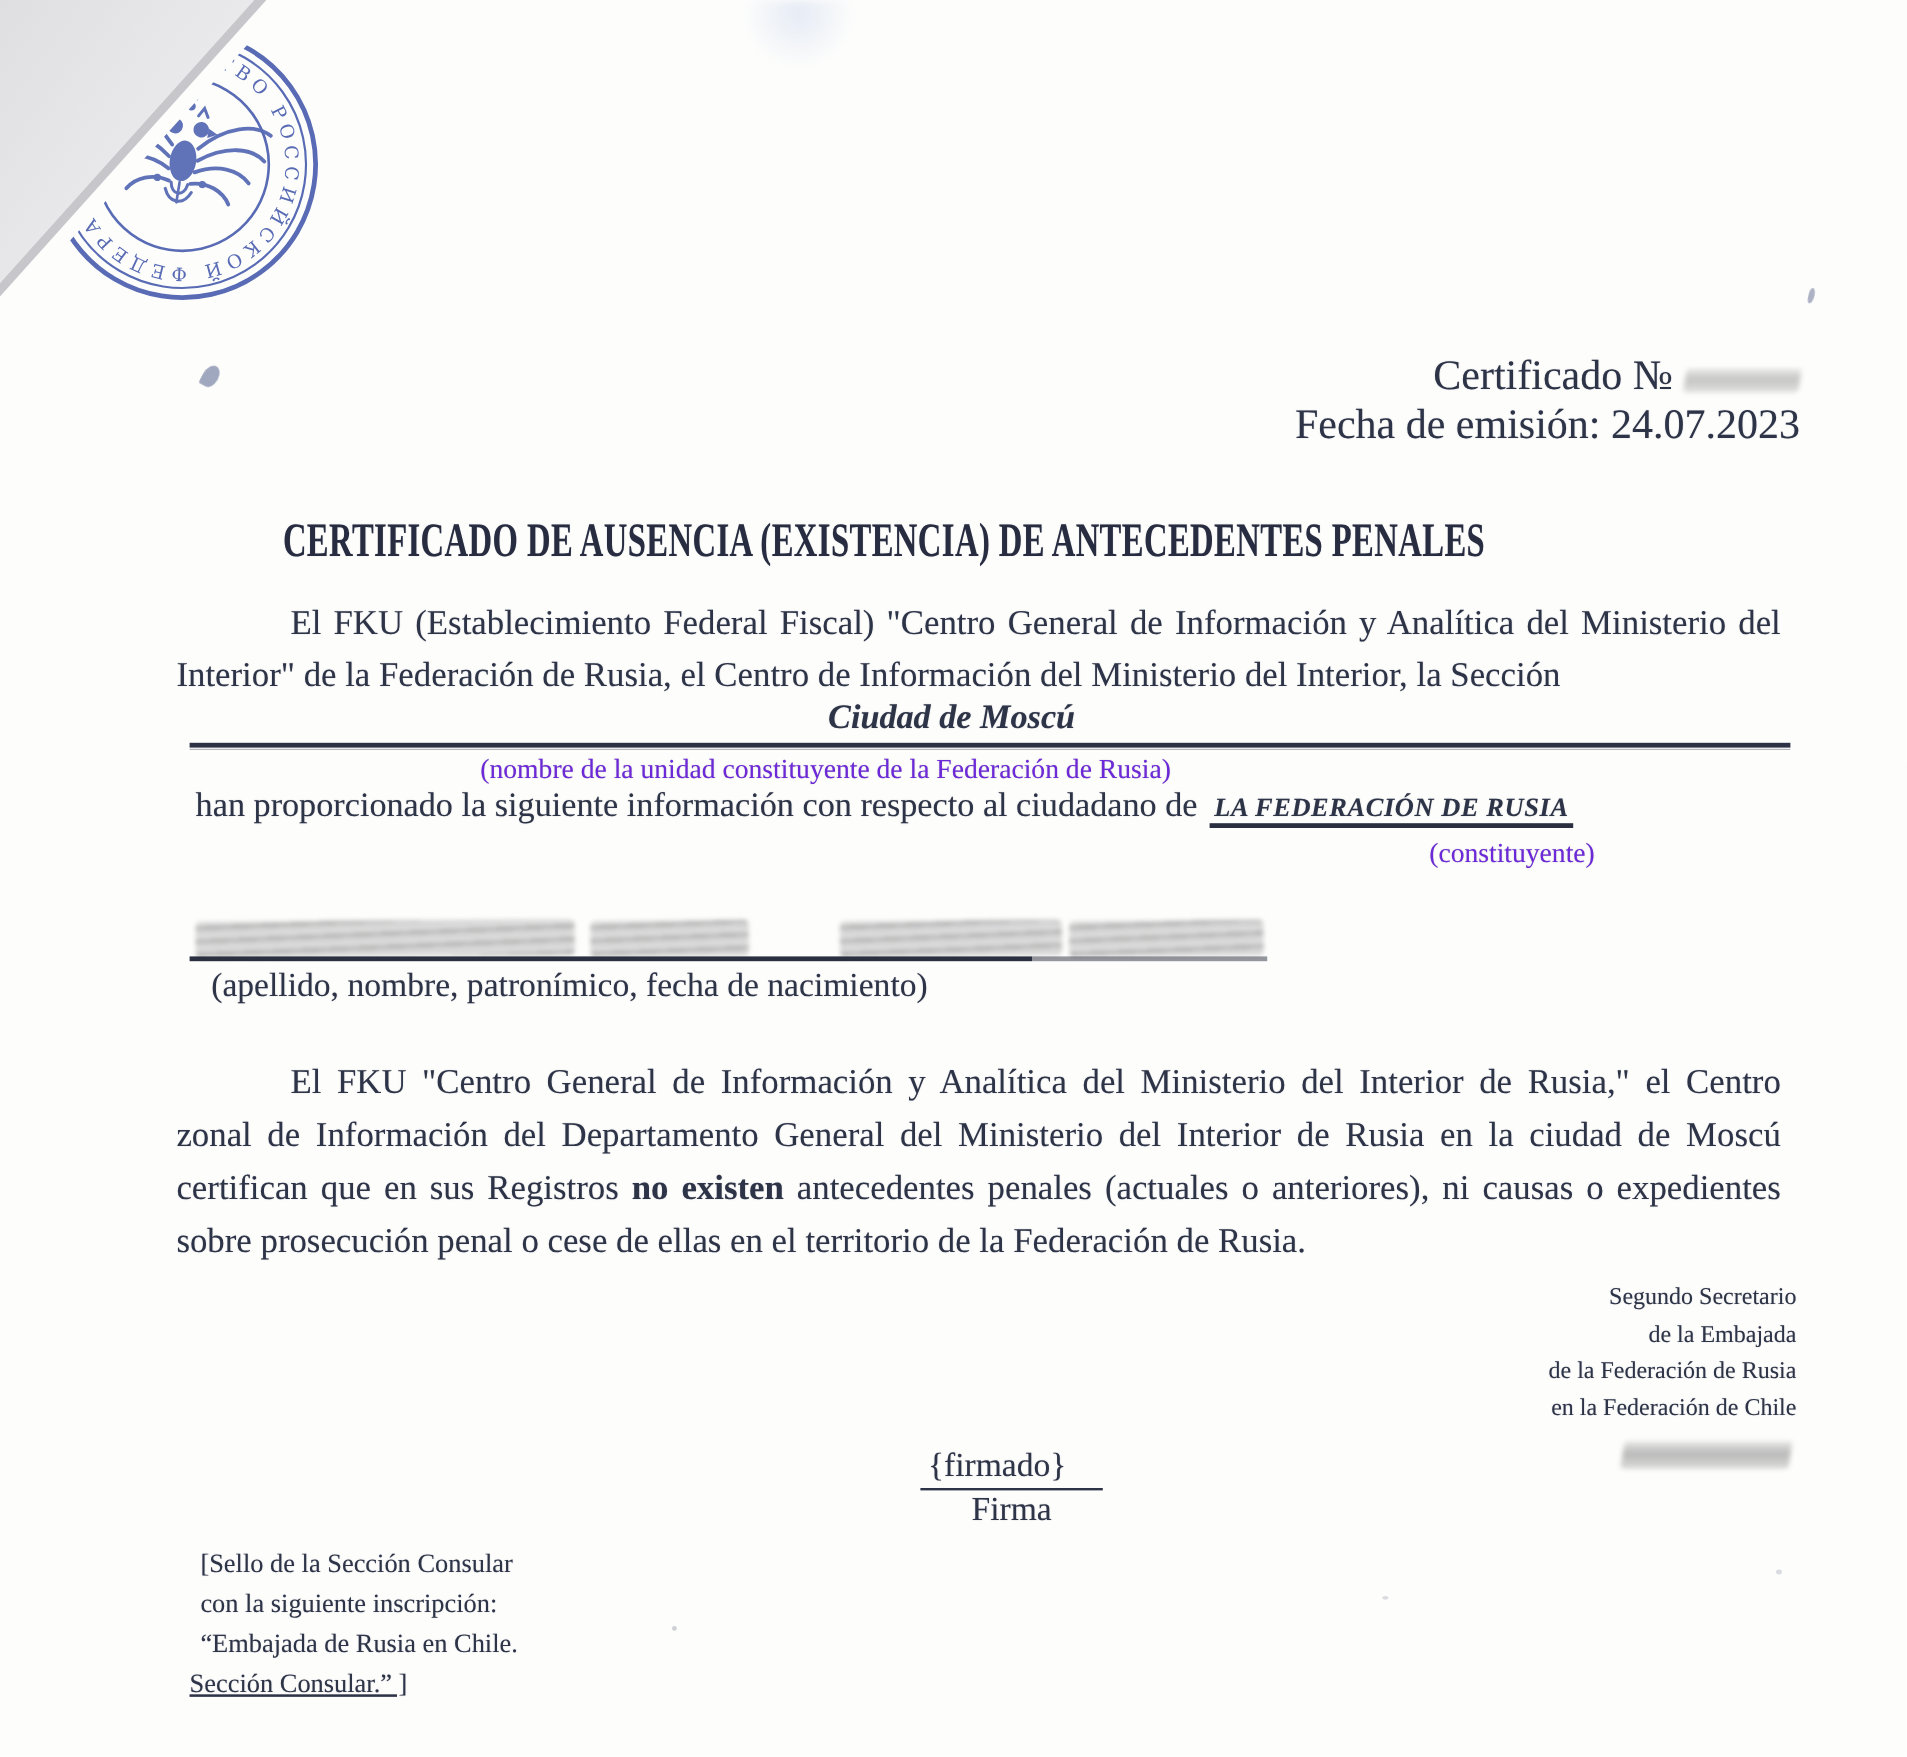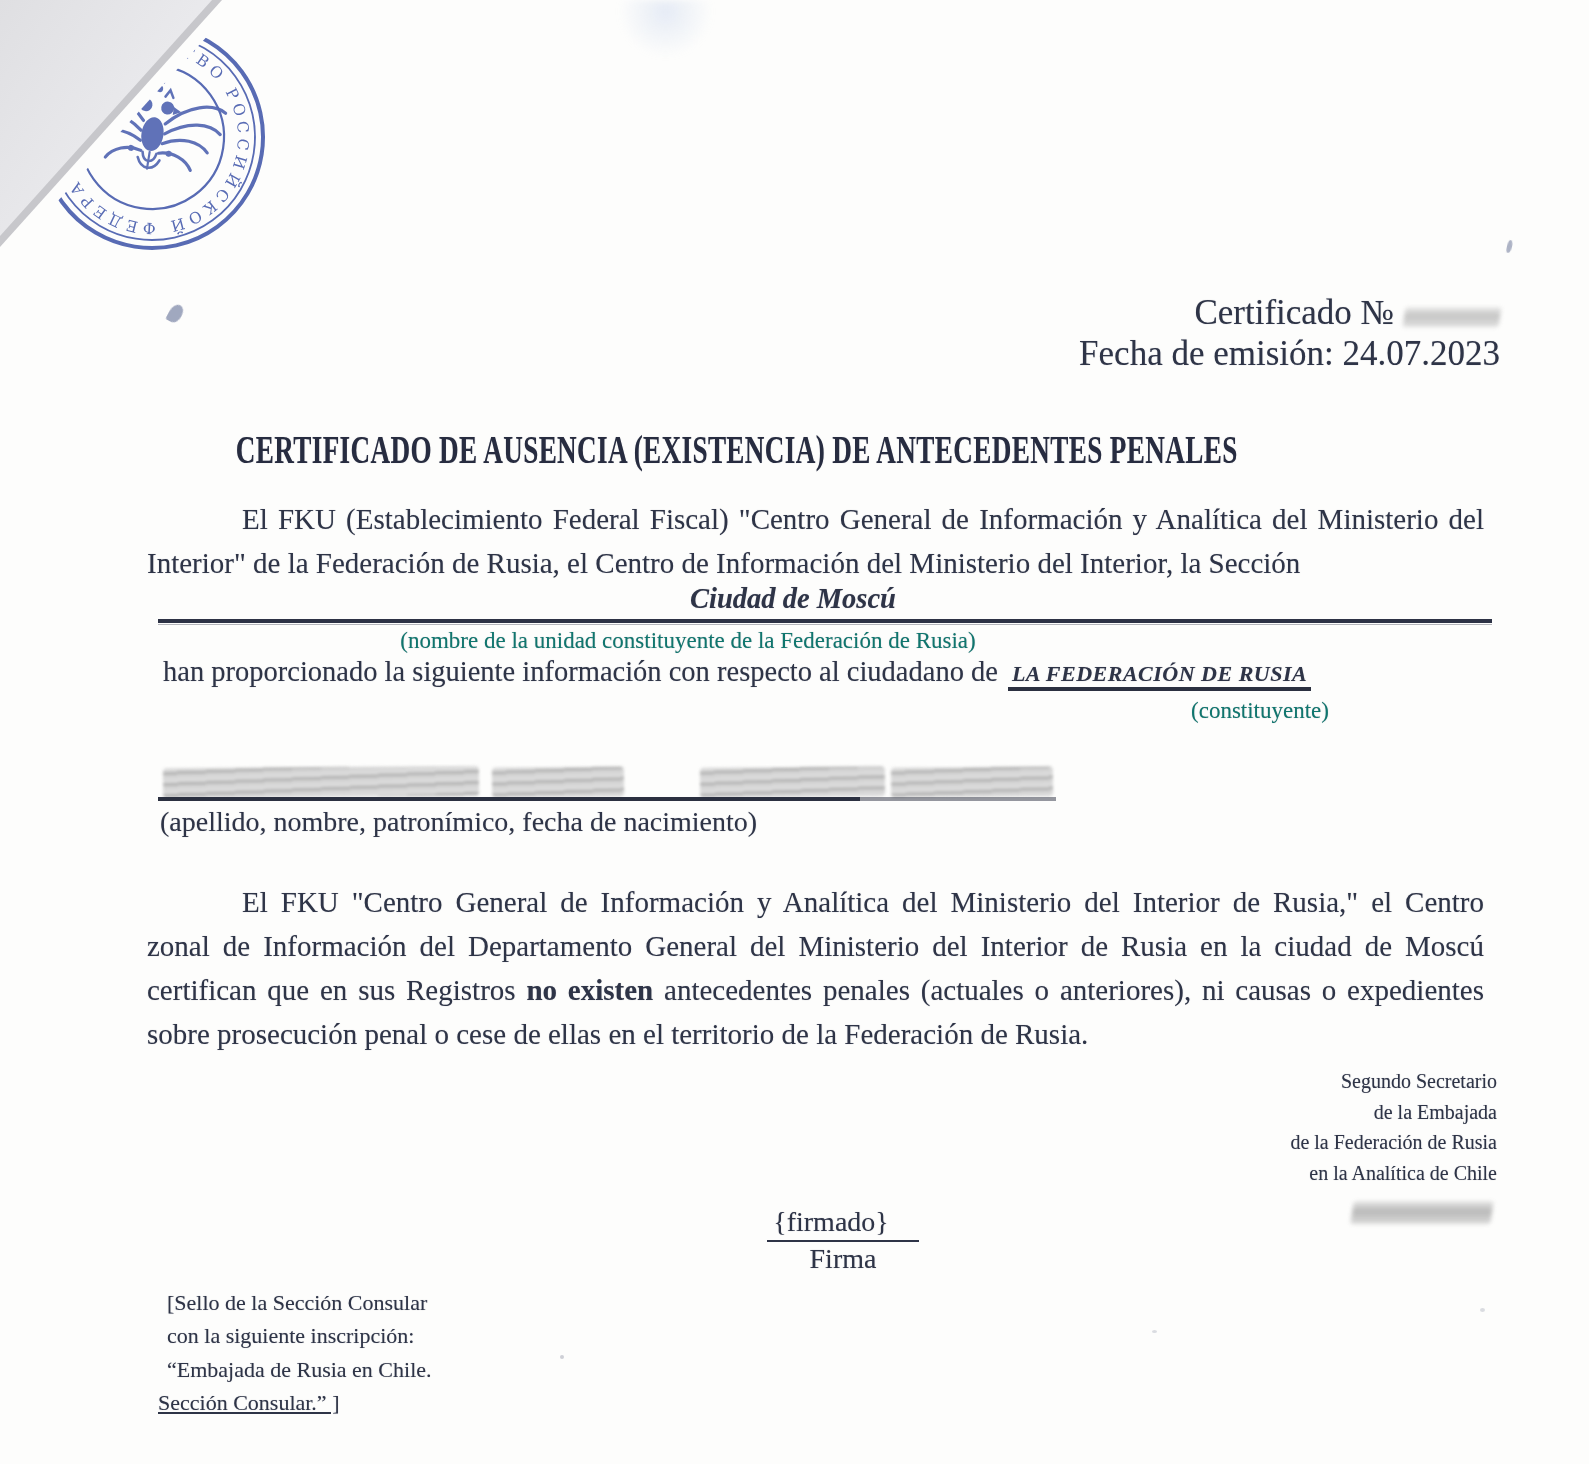--- a/index.html
+++ b/index.html
@@ -38,33 +38,33 @@
     font-weight:bold;font-size:40px;letter-spacing:.5px;color:#272c40;}
 
   .para{left:147px;width:1337px;font-size:29px;line-height:44px;}
   .jline{text-align:justify;text-align-last:justify;box-sizing:border-box;width:100%;}
   .indent{padding-left:95px;}
 
   .moscu{left:163px;top:583px;width:1260px;text-align:center;
     font-weight:bold;font-style:italic;font-size:28.5px;}
   .rule{left:158px;top:619px;width:1334px;height:4px;background:#2d3245;}
   .rule2{left:158px;top:624px;width:1334px;height:1px;background:rgba(45,50,69,.35);}
-  .cap{font-size:23px;color:#0f766e;}
+  .cap{font-size:23px;color:#6d28d9;}
   .nombre-cap{left:163px;top:628px;width:1050px;text-align:center;}
   .nacionalidad-cap{left:1180px;top:698px;width:160px;text-align:center;}
   .han-line{left:163px;top:656px;width:1360px;font-size:28.5px;white-space:nowrap;}
   .nat{font-weight:bold;font-style:italic;font-size:22px;letter-spacing:.5px;
     border-bottom:4px solid #2b3040;padding:0 4px 1px 4px;margin-left:10px;}
 
   .nameband{top:767px;height:30px;
     background:repeating-linear-gradient(178deg,#d6d6d6 0 4px,#a9a9a9 4px 7px,#cfcfcf 7px 11px);
     filter:blur(1.8px);border-radius:4px;transform:rotate(-.4deg);opacity:.85;}
   .name-line-dark{left:158px;top:797px;width:702px;height:4px;background:#2b3040;}
   .name-line-mid{left:860px;top:797px;width:196px;height:4px;background:#2b3040;opacity:.5;}
-  .apellido-cap{left:160px;top:806px;font-size:28px;}
+  .apellido-cap{left:176px;top:806px;font-size:28px;}
 
   .signatory{left:997px;top:1066px;width:500px;text-align:right;
     font-size:20px;line-height:30.5px;}
   .sig-blur{left:1352px;top:1201px;width:140px;height:23px;opacity:.75;}
 
   .firmado-wrap{left:683px;top:1206px;width:320px;text-align:center;font-size:28px;}
   .firmado-wrap .sig{border-bottom:2.5px solid #2e3447;padding:0 30px 3px 6px;}
   .firma-cap{left:683px;top:1243px;width:320px;text-align:center;font-size:28px;}
 
   .sealnote{left:167px;top:1286px;width:520px;font-size:22px;line-height:33.4px;}
@@ -177,21 +177,21 @@
     <div class="jline indent">El FKU "Centro General de Información y Analítica del Ministerio del Interior de Rusia," el Centro</div>
     <div class="jline">zonal de Información del Departamento General del Ministerio del Interior de Rusia en la ciudad de Moscú</div>
     <div class="jline"><span>certifican que en sus Registros&nbsp;</span><b>no existen</b><span>&nbsp;antecedentes penales (actuales o anteriores), ni causas o expedientes</span></div>
     <div>sobre prosecución penal o cese de ellas en el territorio de la Federación de Rusia.</div>
   </div>
 
   <div class="abs signatory soft">
     <div>Segundo Secretario</div>
     <div>de la Embajada</div>
     <div>de la Federación de Rusia</div>
-    <div>en la Analítica de Chile</div>
+    <div>en la Federación de Chile</div>
   </div>
   <div class="abs blur-band sig-blur"></div>
 
   <div class="abs firmado-wrap soft">
     <span class="sig">{firmado}</span>
   </div>
   <div class="abs firma-cap soft">Firma</div>
 
   <div class="abs sealnote soft">
     <div>[Sello de la Sección Consular</div>

